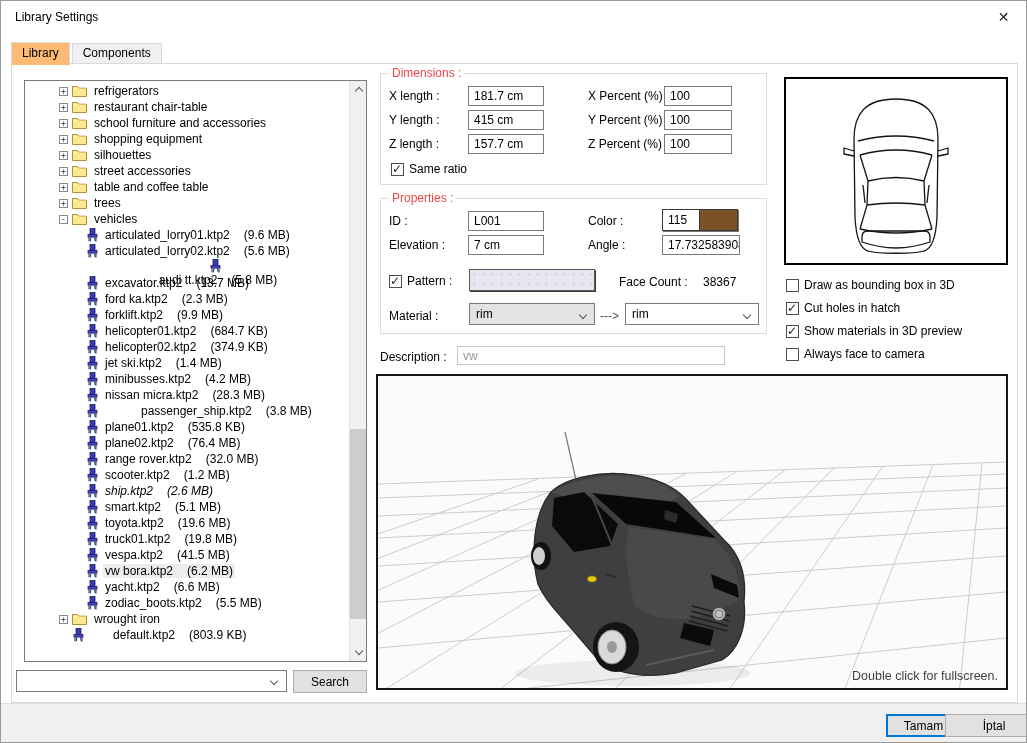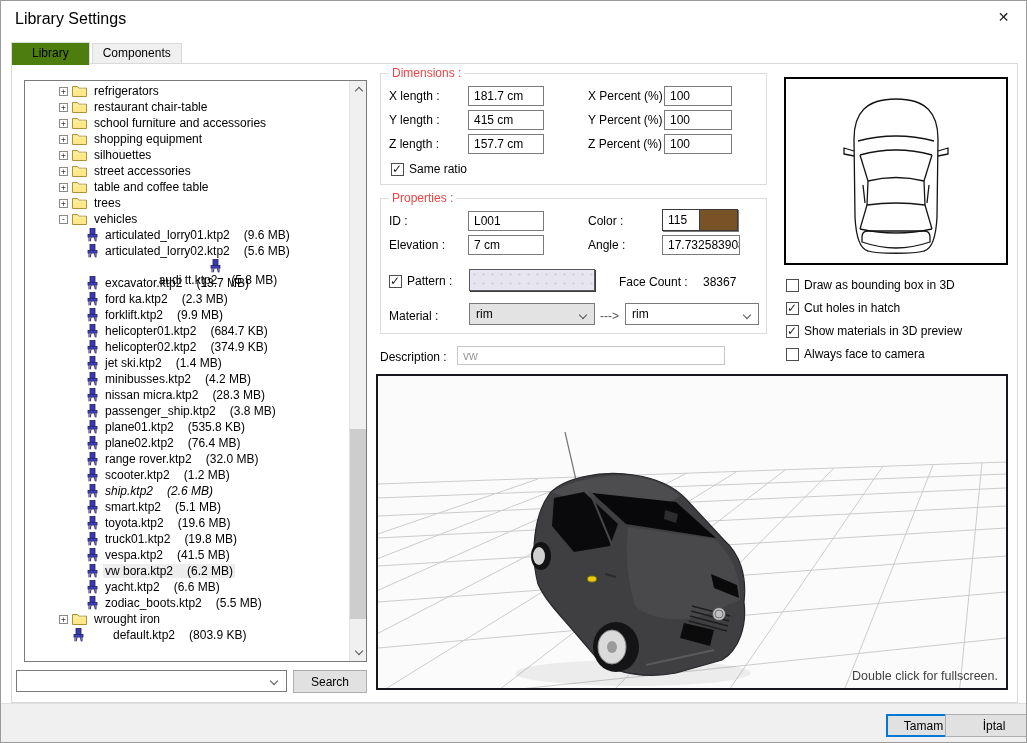--- a/index.html
+++ b/index.html
@@ -2,28 +2,28 @@
 <html><head>
 <meta charset="utf-8">
 <style>
   html,body{margin:0;padding:0;background:#ffffff;}
   *{box-sizing:border-box;}
   .dlg{position:relative;width:1027px;height:743px;background:#fff;border:1px solid #9a9a9a;
        font-family:"Liberation Sans","DejaVu Sans",sans-serif;font-size:12px;color:#000;overflow:hidden;}
 
   
   .titlebar{position:absolute;left:0;top:0;width:100%;height:31px;background:#fff;}
-  .title{position:absolute;left:14px;top:9px;font-size:16px;}
+  .title{position:absolute;left:14px;top:9px;font-size:12px;}
   .closebtn{position:absolute;right:0;top:0;width:45px;height:31px;display:flex;align-items:center;justify-content:center;
             font-size:14px;color:#222;cursor:pointer;}
 
   
   .tabs{position:absolute;left:10px;top:40px;display:flex;align-items:flex-end;height:23px;}
   .tab{border:1px solid #d9d9d9;background:#f0f0f0;padding:2px 10px 3px;margin-right:2px;font-size:12px;}
-  .tab.active{background:#4d7c0f;padding:3px 20px 5px;border-bottom:none;margin-bottom:-1px;position:relative;z-index:2;}
+  .tab.active{background:#fdba74;padding:3px 10px 5px;border-bottom:none;margin-bottom:-1px;position:relative;z-index:2;}
 
   .page{position:absolute;left:10px;top:62px;width:1007px;height:640px;background:#fff;border:1px solid #d9d9d9;}
 
   
   .listbox{position:absolute;left:12px;top:16px;width:343px;height:582px;border:1px solid #7a7a7a;background:#fff;overflow:hidden;}
   .rows{position:absolute;left:0;top:2px;right:17px;bottom:0;}
   .trow{height:16px;display:flex;align-items:center;white-space:nowrap;}
   .trow .exp{width:9px;height:9px;border:1px solid #8a8a8a;background:#fff;flex:0 0 9px;
              font:8px/8px "DejaVu Sans Mono",monospace;text-align:center;color:#333;margin-right:4px;}
   .trow .ticon{flex:0 0 auto;margin-right:5px;display:flex;align-items:center;}
@@ -337,21 +337,21 @@
                 <rect x="3" y="0.5" width="5" height="6.5" fill="#3b3bb0" stroke="#20206a" stroke-width="0.8"></rect>
                 <rect x="1" y="6.5" width="9" height="2.6" fill="#4444c0" stroke="#20206a" stroke-width="0.8"></rect>
                 <path d="M2,9.4 L2,13.3 M9,9.4 L9,13.3 M4,9.4 L3.2,13.3 M7.5,9.4 L8.3,13.3" stroke="#20206a" stroke-width="1"></path>
               </svg>
             </span>
             <span class="hl">
               <span>nissan micra.ktp2</span>
               <span class="tsize">(28.3 MB)</span>
             </span>
           </div>
-          <div class="trow" style="padding-left: 62px;">
+          <div class="trow" style="padding-left: 62px; gap: 36px;">
             <span class="ticon">
               <svg width="11" height="14" viewBox="0 0 11 14">
                 <rect x="3" y="0.5" width="5" height="6.5" fill="#3b3bb0" stroke="#20206a" stroke-width="0.8"></rect>
                 <rect x="1" y="6.5" width="9" height="2.6" fill="#4444c0" stroke="#20206a" stroke-width="0.8"></rect>
                 <path d="M2,9.4 L2,13.3 M9,9.4 L9,13.3 M4,9.4 L3.2,13.3 M7.5,9.4 L8.3,13.3" stroke="#20206a" stroke-width="1"></path>
               </svg>
             </span>
             <span class="hl">
               <span>passenger_ship.ktp2</span>
               <span class="tsize">(3.8 MB)</span>

